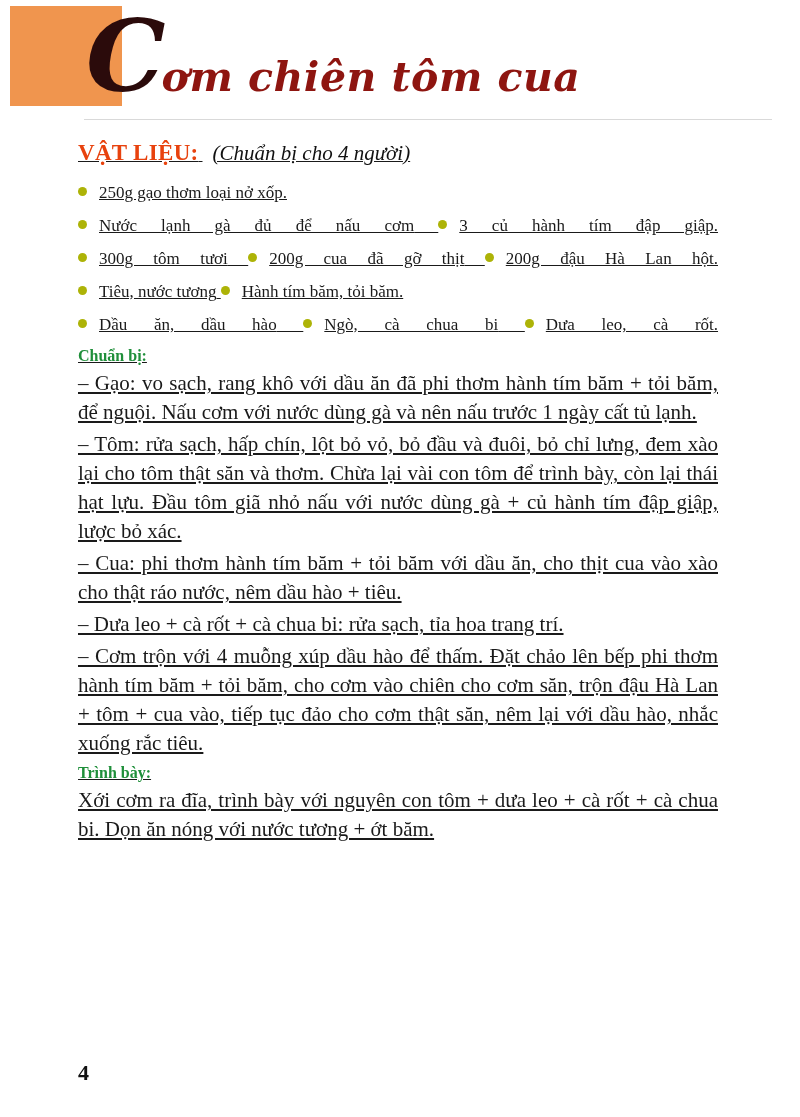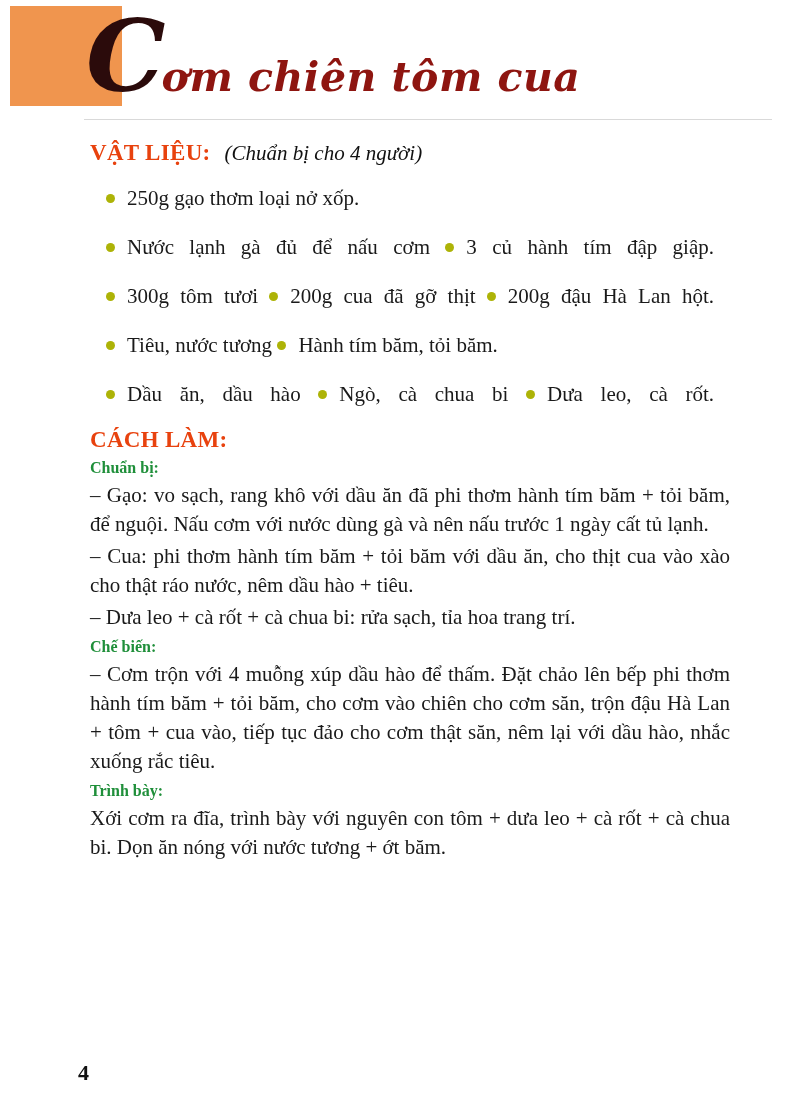--- a/index.html
+++ b/index.html
@@ -43,40 +43,41 @@
     letter-spacing: 0.5px;
   }
   .title-rule {
     position: absolute;
     left: 84px; top: 119px;
     width: 688px; height: 1px;
     background: #d9d9d9;
   }
   .content {
     position: absolute;
-    left: 90px; top: 140px;
+    left: 78px; top: 140px;
     width: 640px;
+    text-decoration: underline;
   }
   .ing-heading-line { margin: 0 0 10px 0; }
   .red-heading {
     font-weight: bold;
     font-size: 23px;
     color: var(--section-red, #E8420E);
     letter-spacing: 0.3px;
   }
   .note {
     font-style: italic;
     font-size: 21px;
     margin-left: 10px;
     color: #111;
   }
   .ing-line {
-    font-size: 21px;
+    font-size: 17px;
     line-height: 33px;
-    margin: 16px;
+    margin: 0;
   }
   .ing-line.justify {
     text-align: justify;
     text-align-last: justify;
   }
   .bullet {
     display: inline-block;
     width: 9px; height: 9px;
     border-radius: 50%;
     background: var(--bullet, #ADB307);
@@ -129,28 +130,27 @@
     </p>
 
     <div id="ingredient-lines">
         <div class="ing-line"><span class="bullet"></span><span>250g gạo thơm loại nở xốp.</span></div>
         <div class="ing-line justify"><span class="bullet"></span><span>Nước lạnh gà đủ để nấu cơm</span> <span class="bullet"></span><span>3 củ hành tím đập giập.</span></div>
         <div class="ing-line justify"><span class="bullet"></span><span>300g tôm tươi</span> <span class="bullet"></span><span>200g cua đã gỡ thịt</span> <span class="bullet"></span><span>200g đậu Hà Lan hột.</span></div>
         <div class="ing-line"><span class="bullet"></span><span>Tiêu, nước tương</span> <span class="bullet"></span><span>Hành tím băm, tỏi băm.</span></div>
         <div class="ing-line justify"><span class="bullet"></span><span>Dầu ăn, dầu hào</span> <span class="bullet"></span><span>Ngò, cà chua bi</span> <span class="bullet"></span><span>Dưa leo, cà rốt.</span></div>
       </div>
 
-    <p class="red-heading method-heading">CÁCH LÀM:</p>
 
     <div id="method-sections">
         <p class="green-heading">Chuẩn bị:</p>
         <p class="body-para">– Gạo: vo sạch, rang khô với dầu ăn đã phi thơm hành tím băm + tỏi băm, để nguội. Nấu cơm với nước dùng gà và nên nấu trước 1 ngày cất tủ lạnh.</p>
+        <p class="body-para">– Tôm: rửa sạch, hấp chín, lột bỏ vỏ, bỏ đầu và đuôi, bỏ chỉ lưng, đem xào lại cho tôm thật săn và thơm. Chừa lại vài con tôm để trình bày, còn lại thái hạt lựu. Đầu tôm giã nhỏ nấu với nước dùng gà + củ hành tím đập giập, lược bỏ xác.</p>
         <p class="body-para">– Cua: phi thơm hành tím băm + tỏi băm với dầu ăn, cho thịt cua vào xào cho thật ráo nước, nêm dầu hào + tiêu.</p>
         <p class="body-para">– Dưa leo + cà rốt + cà chua bi: rửa sạch, tỉa hoa trang trí.</p>
-        <p class="green-heading">Chế biến:</p>
         <p class="body-para">– Cơm trộn với 4 muỗng xúp dầu hào để thấm. Đặt chảo lên bếp phi thơm hành tím băm + tỏi băm, cho cơm vào chiên cho cơm săn, trộn đậu Hà Lan + tôm + cua vào, tiếp tục đảo cho cơm thật săn, nêm lại với dầu hào, nhắc xuống rắc tiêu.</p>
         <p class="green-heading">Trình bày:</p>
         <p class="body-para">Xới cơm ra đĩa, trình bày với nguyên con tôm + dưa leo + cà rốt + cà chua bi. Dọn ăn nóng với nước tương + ớt băm.</p>
       </div>
 
   </div>
 
   <div class="page-number">4</div>
 
 </div>

